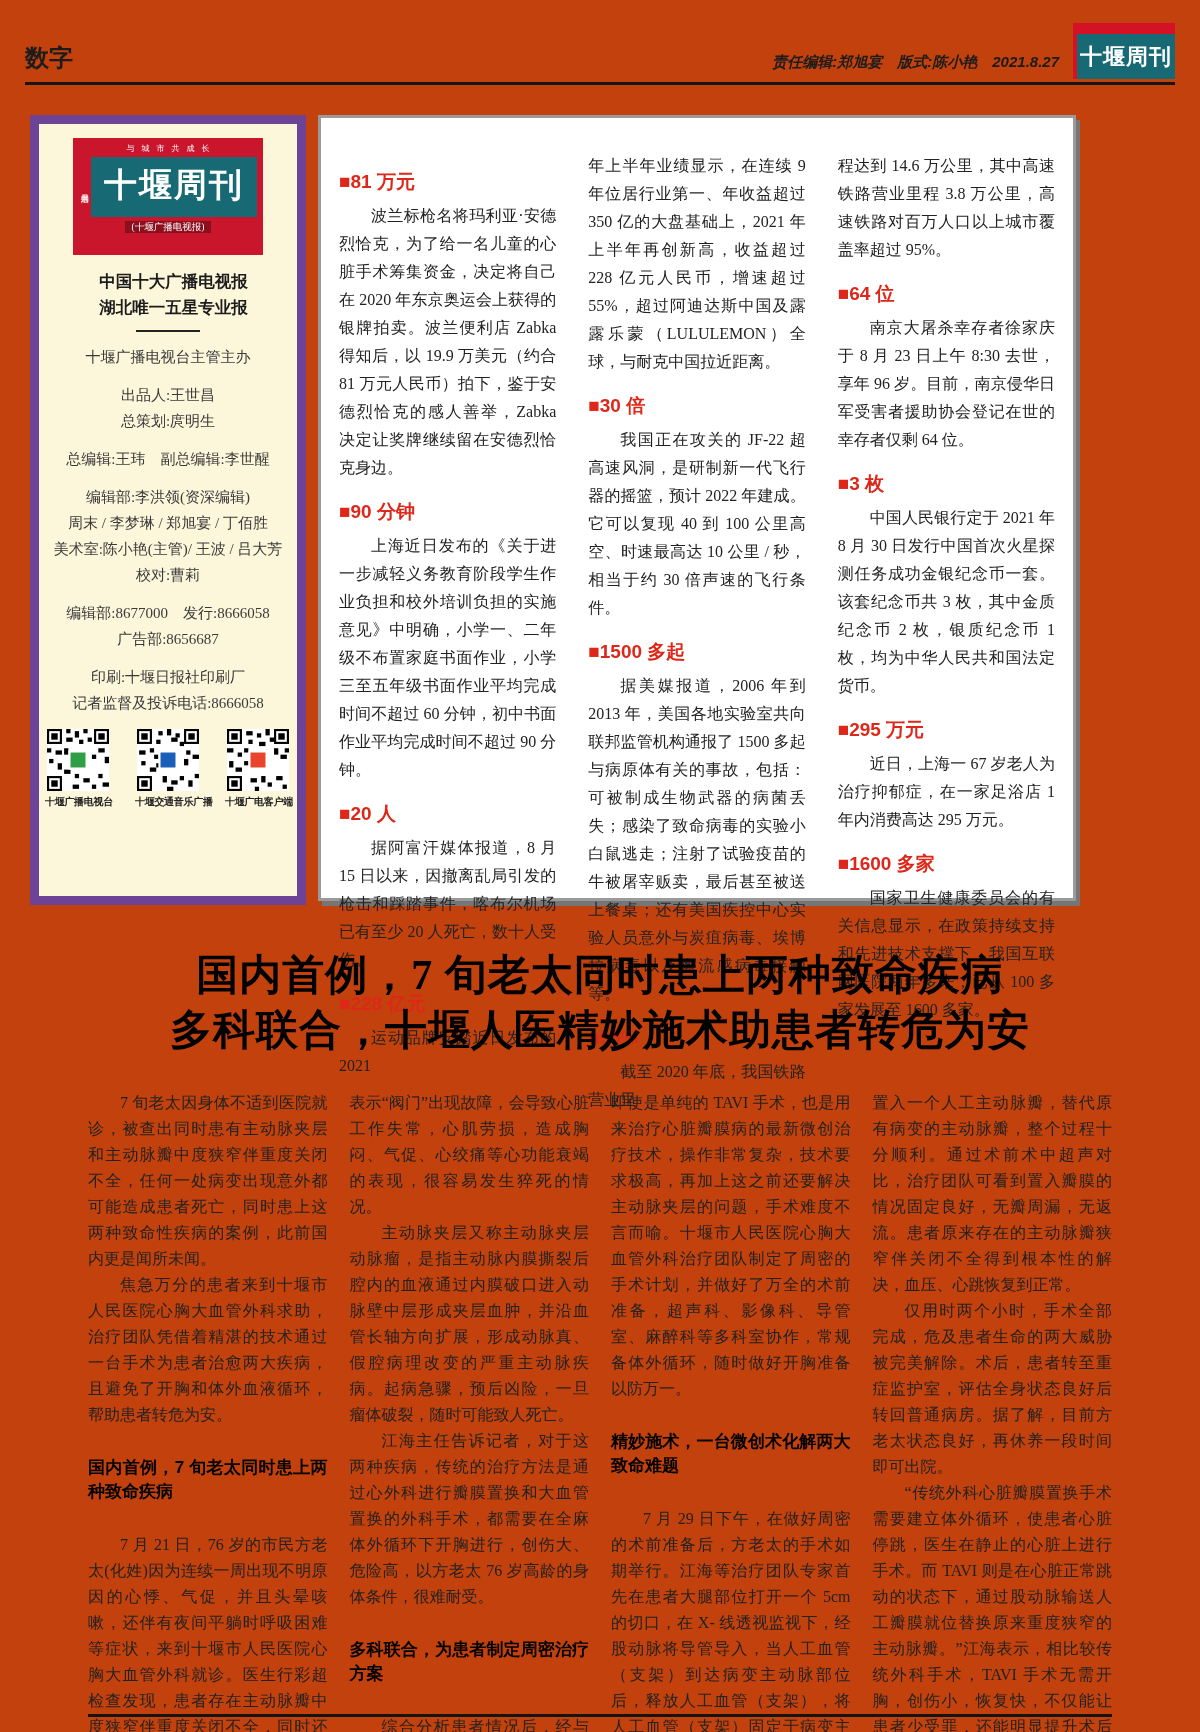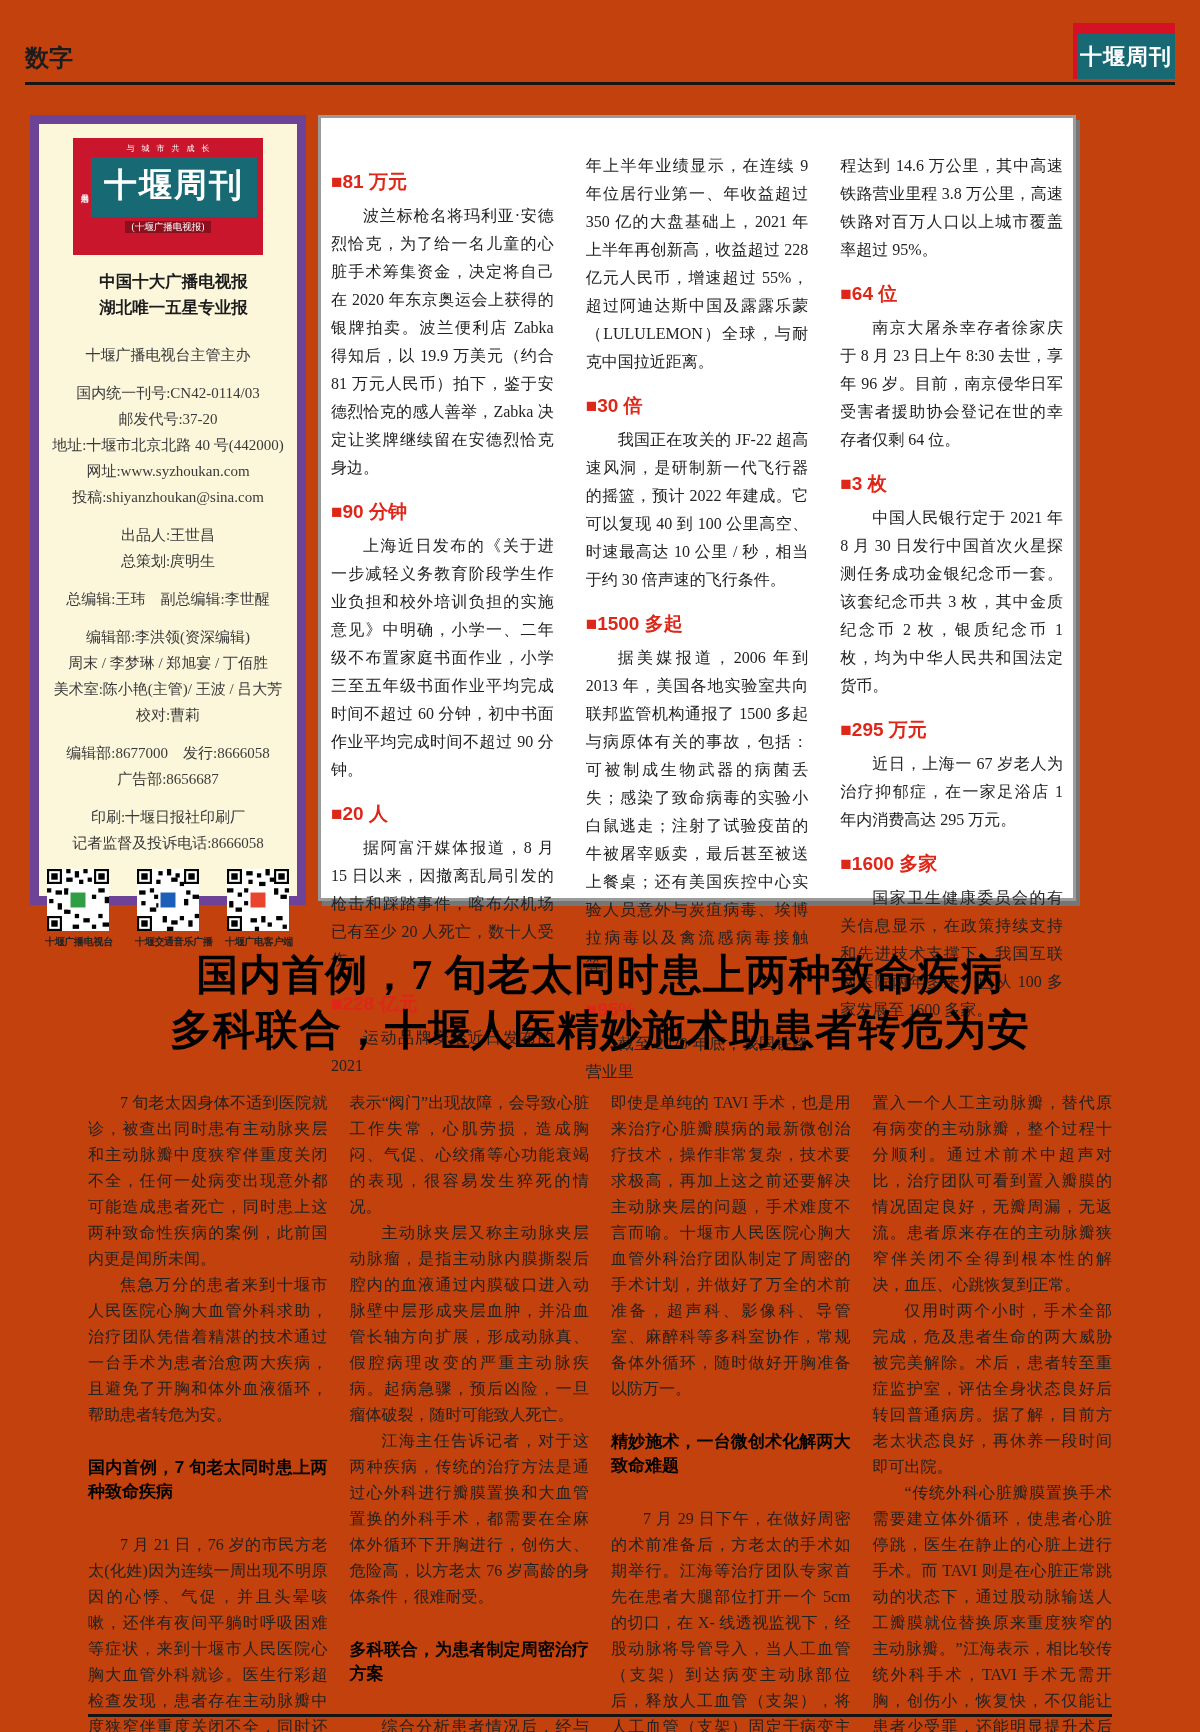--- a/index.html
+++ b/index.html
@@ -34,21 +34,21 @@
   .rule{width:64px;height:2px;background:#222;margin:10px auto 0;}
   .sg{margin-top:12px;text-align:center;font-size:15px;line-height:26px;color:#3a3a3a;white-space:nowrap;}
   .qr-row{display:flex;justify-content:center;gap:24px;margin-top:13px;}
   .qr{width:66px;}
   .qr svg{width:62px;height:62px;display:block;margin:0 auto;background:#fff;}
   .qr-cap{font-family:"Liberation Sans",sans-serif;font-weight:bold;font-size:10px;text-align:center;
           margin-top:4px;white-space:nowrap;letter-spacing:-.3px;color:#222;}
   
   .briefs{position:absolute;left:318px;top:115px;width:758px;height:786px;background:#fff;
           border:3px solid #9a9a9a;box-shadow:4px 5px 0 #767676;box-sizing:border-box;
-          padding:34px 10px 0;display:flex;gap:32px;}
+          padding:34px 18px 0;display:flex;gap:32px;}
   .bcol{flex:1;min-width:0;}
   .brief-h{font-family:"Liberation Sans",sans-serif;font-weight:bold;font-size:19px;color:#de2718;
            margin:20px 0 9px;line-height:1.1;}
   .brief-b{margin:0;font-size:16px;line-height:28px;text-align:justify;text-indent:2em;color:#222;}
   .brief-b.cont{text-indent:0;}
   
   .article{position:absolute;left:88px;top:948px;width:1024px;}
   .atitle{text-align:center;font-weight:900;font-size:42px;line-height:55px;color:#000;margin:0;}
   .atitle span{display:block;letter-spacing:1px;}
   .acols{display:flex;gap:22px;margin-top:32px;}
@@ -60,20 +60,21 @@
   .bottom-rule{position:absolute;left:88px;top:1714px;width:1024px;height:3px;background:#141414;}
 </style>
 </head>
 <body>
 
 <div class="page">
 
   <div class="topbar">
     <div class="section-name">数字</div>
     <div class="topbar-right">
+      <div class="editors">责任编辑:郑旭宴　版式:陈小艳　2021.8.27</div>
       <div class="logo">
         <div class="logo-red"></div>
         <div class="logo-teal">十堰周刊</div>
       </div>
     </div>
   </div>
 
   <aside class="sidebar">
     <div class="sidebar-inner">
       <div class="mast">
@@ -86,27 +87,20 @@
       </div>
 
       <div class="awards">
         <div>中国十大广播电视报</div>
         <div>湖北唯一五星专业报</div>
       </div>
       <div class="rule"></div>
 
       <div class="sg">十堰广播电视台主管主办</div>
 
-      <div class="sg">
-        <div>国内统一刊号:CN42-0114/03</div>
-        <div>邮发代号:37-20</div>
-        <div>地址:十堰市北京北路 40 号(442000)</div>
-        <div>网址:www.syzhoukan.com</div>
-        <div>投稿:shiyanzhoukan@sina.com</div>
-      </div>
 
       <div class="sg">
         <div>出品人:王世昌</div>
         <div>总策划:庹明生</div>
       </div>
 
       <div class="sg">总编辑:王玮　副总编辑:李世醒</div>
 
       <div class="sg">
         <div>编辑部:李洪领(资深编辑)</div>

